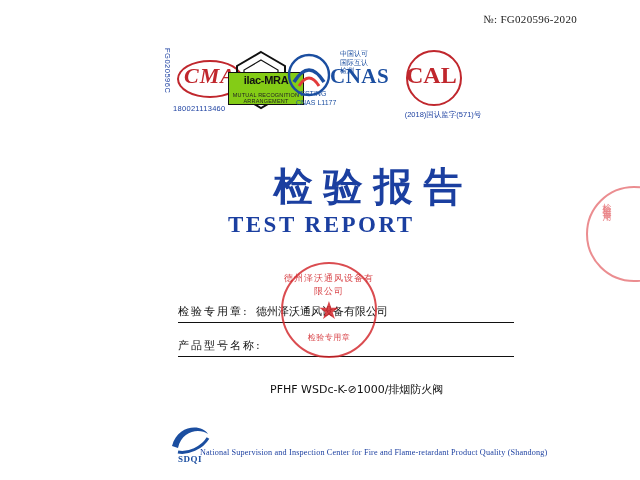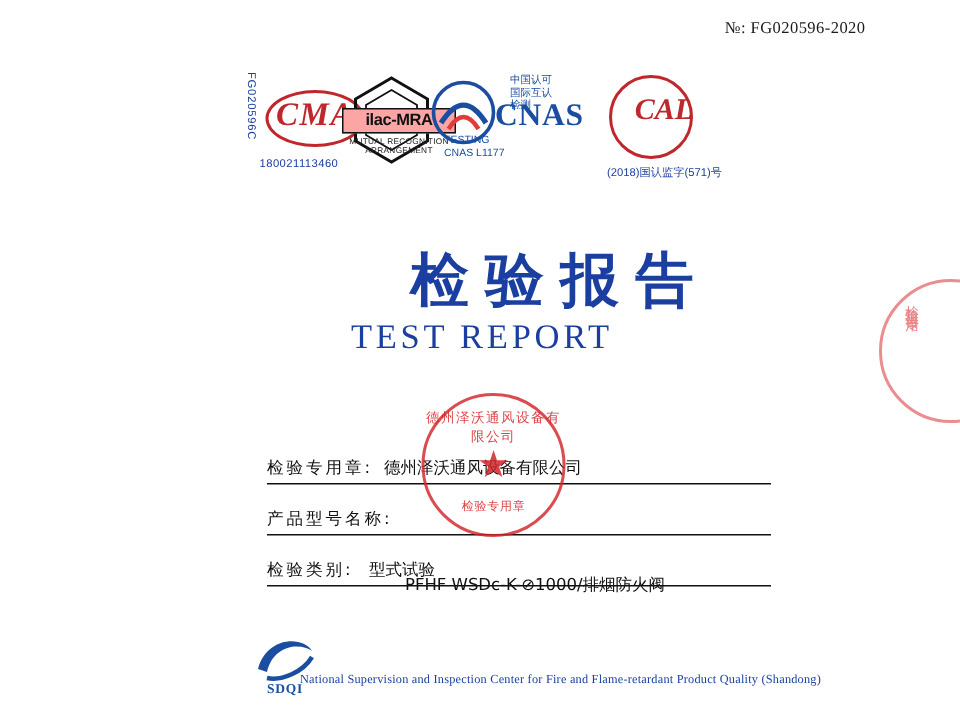--- a/index.html
+++ b/index.html
@@ -99,23 +99,23 @@
     left: 3px;
     top: 2px;
     width: 60px;
     height: 60px;
   }
   .ilac-band {
     position: absolute;
     left: 0px;
     top: 24px;
     width: 76px;
-    height: 17px;
+    height: 33px;
     border: 1.4px solid #111;
-    background: #fca5a5;
+    background: #84cc16;
     box-sizing: border-box;
   }
   .ilac-band span {
     display: block;
     text-align: center;
     font-family: "Liberation Sans", sans-serif;
     font-weight: bold;
     font-size: 11px;
     line-height: 14px;
     color: #111;
@@ -191,25 +191,24 @@
     height: 56px;
     border: 2.6px solid #c0272d;
     border-radius: 50%;
     box-sizing: border-box;
   }
   .cal-letters {
     position: absolute;
     left: 8px;
     top: 18px;
     width: 56px;
-    text-align: right;
-    font-family: "Liberation Serif", serif;
-    font-weight: bold;
-    font-style: italic;
-    font-size: 20px;
+    text-align: left;
+    font-family: "Liberation Serif", serif;
+    font-weight: bold;
+    font-size: 24px;
     color: #c0272d;
     letter-spacing: 0px;
   }
   .cal-code {
     position: absolute;
     left: -14px;
     top: 66px;
     width: 118px;
     text-align: center;
     font-size: 7.5px;
@@ -230,21 +229,21 @@
     text-indent: 11px;
     margin-left: 48px;
   }
   .title-en {
     position: absolute;
     top: 212px;
     left: 0;
     width: 640px;
     text-align: center;
     font-family: "Liberation Serif", serif;
-    font-weight: normal;
+    font-weight: bold;
     font-size: 23px;
     letter-spacing: 2.5px;
     color: #1b3fa0;
     text-indent: 2.5px;
   }
   
   .fields {
     position: absolute;
     top: 300px;
     left: 178px;
@@ -463,25 +462,20 @@
     <div class="field-row">
       <div class="field-label">检验专用章:</div>
       <div class="field-value">德州泽沃通风设备有限公司</div>
       <div class="field-line"></div>
     </div>
     <div class="field-row">
       <div class="field-label">产品型号名称:</div>
       <div class="field-value" style="left:92px;margin-top:44px;">PFHF WSDc-K-⊘1000/排烟防火阀</div>
       <div class="field-line"></div>
     </div>
-    <div class="field-row">
-      <div class="field-label">检验类别:</div>
-      <div class="field-value" style="left:68px;">型式试验</div>
-      <div class="field-line"></div>
-    </div>
   </div>
 
   <div class="seal"></div>
   <div class="seal-text-top">德州泽沃通风设备有限公司</div>
   <div class="seal-star">★</div>
   <div class="seal-text-bottom">检验专用章</div>
 
   <div class="footer">
     <svg class="sdqi-mark" viewBox="0 0 44 36">
       <path d="M4 26 C10 4, 34 4, 40 14 C32 8, 14 10, 10 28 Z" fill="#1b4ea0"></path>

